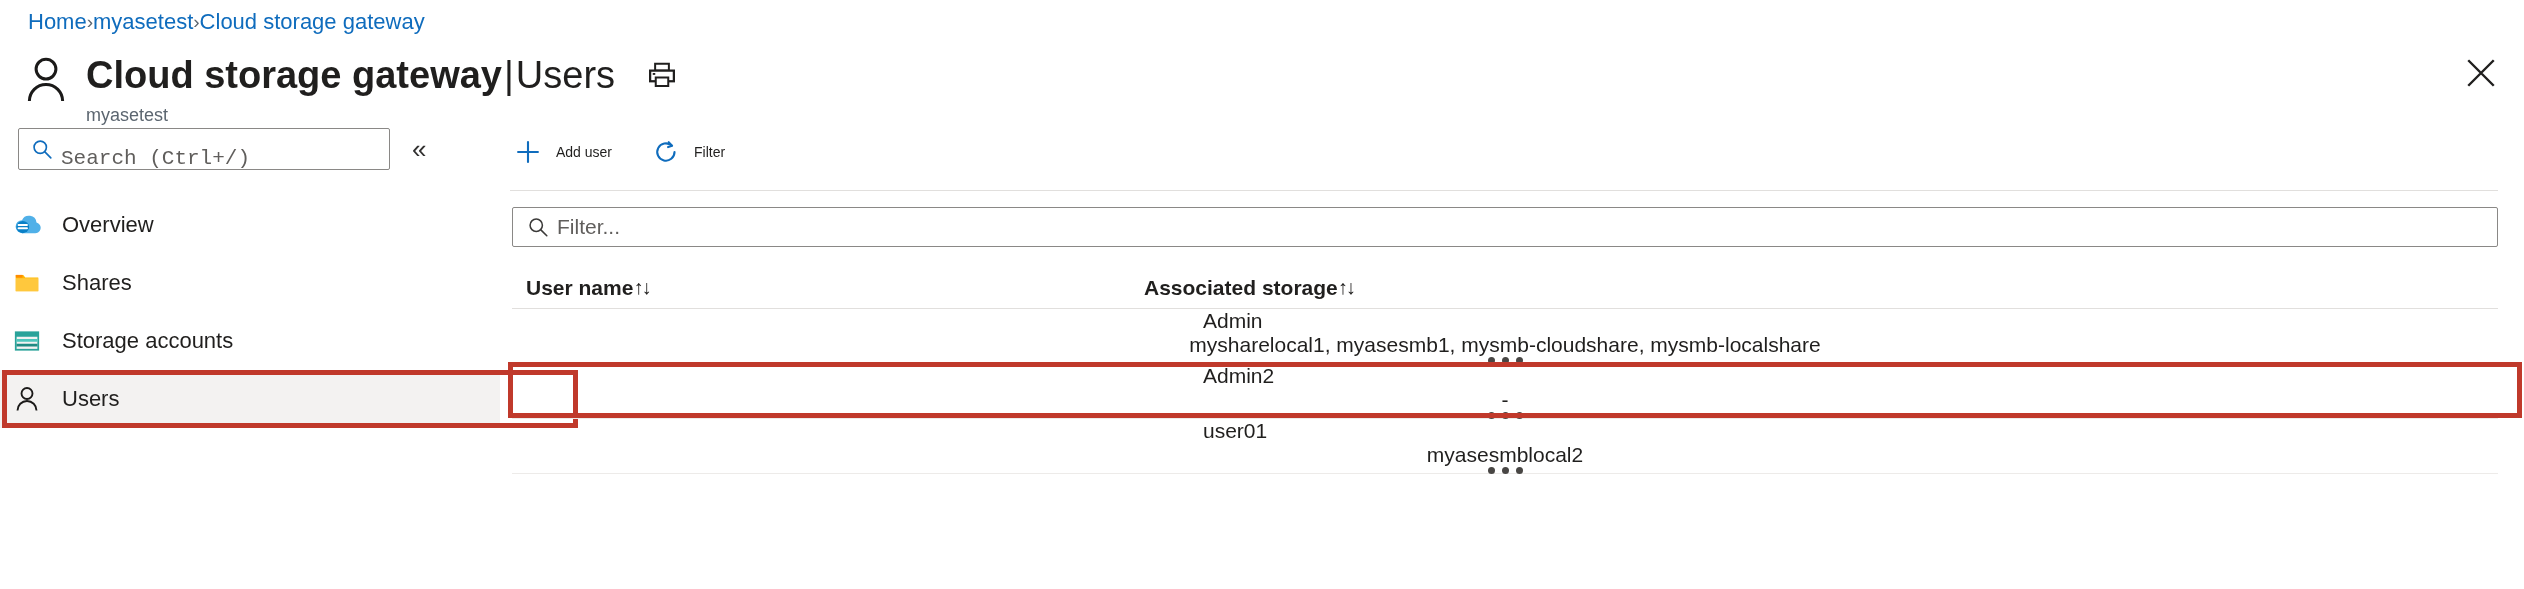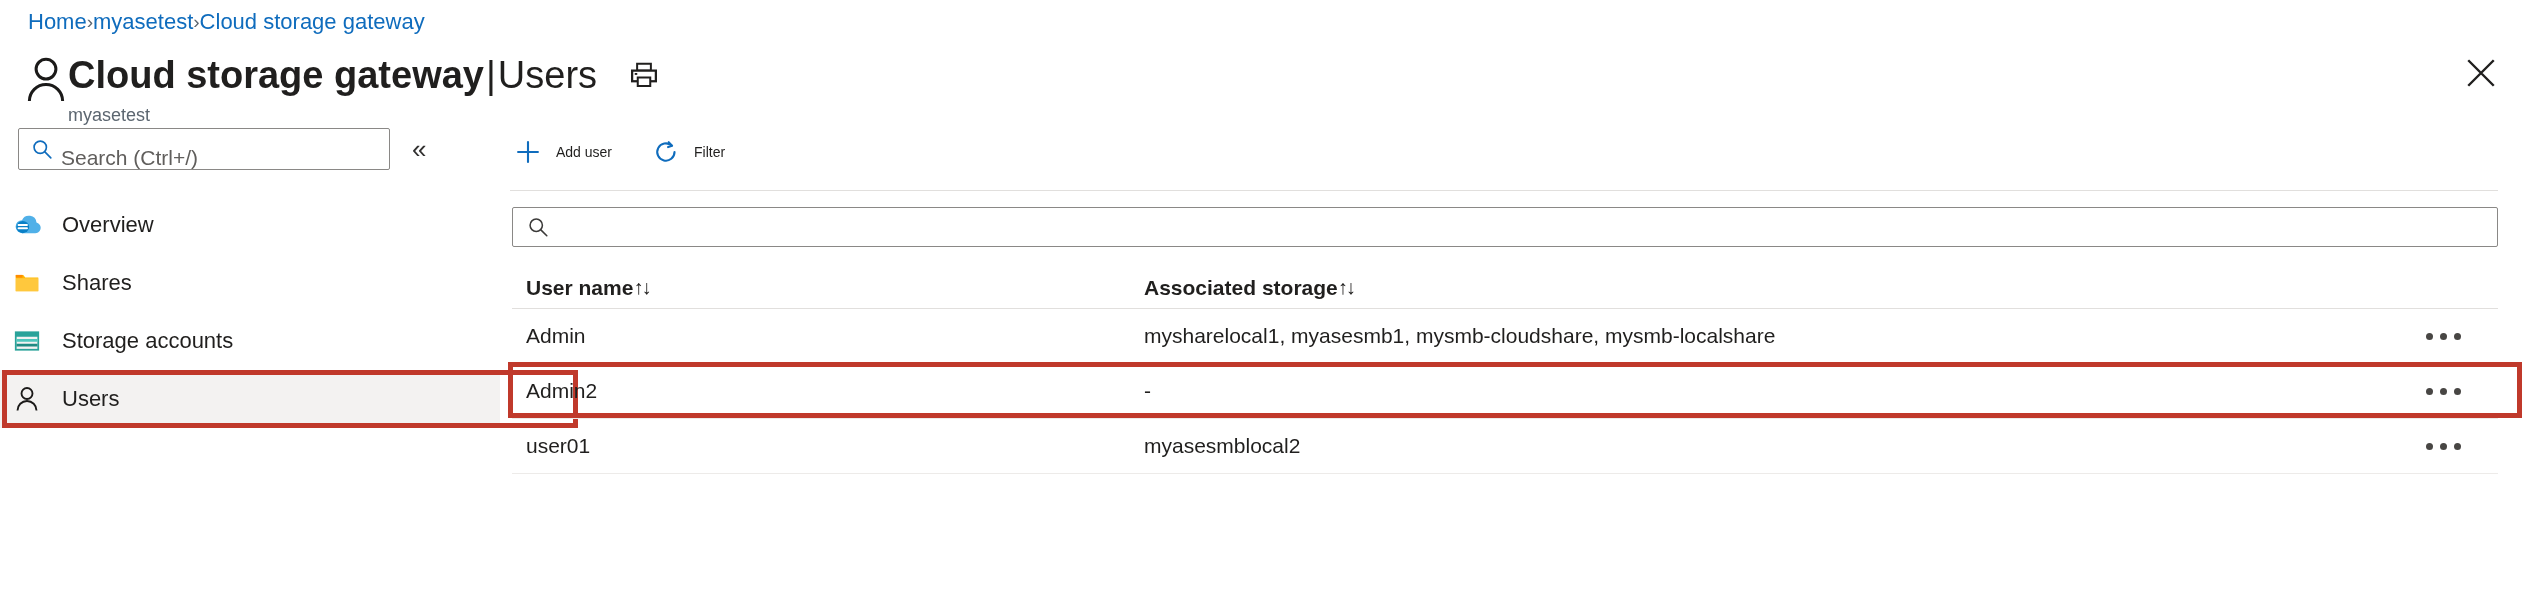--- a/index.html
+++ b/index.html
@@ -17,21 +17,21 @@
     position: absolute; left: 28px; top: 8px;
     display: flex; align-items: center; 
     font-size: 22px; line-height: 28px;
   }
   .crumb-link { color: #0f6cbd; cursor: pointer; white-space: nowrap; }
   .crumb-sep { color: #5c6670; font-size: 19px; }
 
   
   .title-row {
     position: absolute; left: 24px; top: 52px;
-    display: flex; align-items: flex-start; 
+    display: flex; align-items: flex-start; gap: 18px;
   }
   .title-icon { width: 44px; height: 46px; flex: none; margin-top: 4px; }
   .title-texts { display: flex; flex-direction: column; }
   .title-line { display: flex; align-items: center; gap: 16px; }
   .title-main {
     font-size: 38px; line-height: 46px; font-weight: 600;
     color: #201f1e; white-space: nowrap;
   }
   .title-sub-name { font-weight: 400; color: #201f1e; }
   .title-bar-sep { font-weight: 400; color: #201f1e; padding: 0 2px; }
@@ -47,21 +47,21 @@
   .left-pane { position: absolute; left: 0; top: 128px; width: 500px; }
   .search-row { display: flex; align-items: center; padding-left: 18px; }
   .search-box {
     position: relative; width: 372px; height: 42px;
     border: 1px solid #8a8886; border-radius: 2px; background: #fff;
     display: flex; align-items: center;
   }
   .search-glyph { width: 22px; height: 22px; margin-left: 12px; flex: none; }
   .search-input {
     border: none; outline: none; background: transparent;
-    font-family: Liberation Sans, sans-serif;
+    font-family: Liberation Mono, monospace;
     font-size: 21px; color: #605e5c; margin-left: 8px; width: 300px; margin-top: 18px;
   }
   .search-input::placeholder { color: #605e5c; opacity: 1; }
   .collapse-btn {
     margin-left: 22px; font-size: 26px; color: #323130;
     cursor: pointer; line-height: 1;
   }
 
   .nav-list { margin-top: 26px; }
   .nav-item {
@@ -110,20 +110,21 @@
     display: flex; align-items: center; 
     padding-right: 24px;
   }
   .th-user { width: 632px; padding-left: 14px; }
   .th-shares { flex: 1; padding-left: 0; }
   .sort-glyph { font-size: 20px; color: #201f1e; letter-spacing: -2px; }
 
   .trow {
     position: relative; display: flex; align-items: center; height: 55px;
     border-bottom: 1px solid #edebe9;
+    flex-direction: column;
   }
   .td { font-size: 21px; color: #201f1e; }
   .td-user { width: 632px; padding-left: 14px; }
   .td-shares { flex: 1; }
   .td-menu {
     width: 110px; display: flex; align-items: center; justify-content: center;
     cursor: pointer;
   }
   .dots { display: flex; gap: 7px; }
   .dots i { width: 7px; height: 7px; border-radius: 50%; background: #484644; display:block; }
@@ -243,20 +244,21 @@
       </div>
     </div>
     <div class="toolbar-divider"></div>
 
     <div class="filter-wrap">
       <div class="filter-box">
         <svg class="filter-glyph" viewBox="0 0 20 20">
           <circle cx="8.4" cy="8.4" r="5.6" fill="none" stroke="#3b3a39" stroke-width="1.4"></circle>
           <path d="M12.6 12.6 L18 18" stroke="#3b3a39" stroke-width="1.4" fill="none" stroke-linecap="round"></path>
         </svg>
+        <input class="filter-input" type="text" placeholder="Filter..." style="">
       </div>
     </div>
 
     <div class="table">
 
       <div class="thead">
         <div class="th th-user">
           <span>User name</span>
           <span class="sort-glyph">↑↓</span>
         </div>

